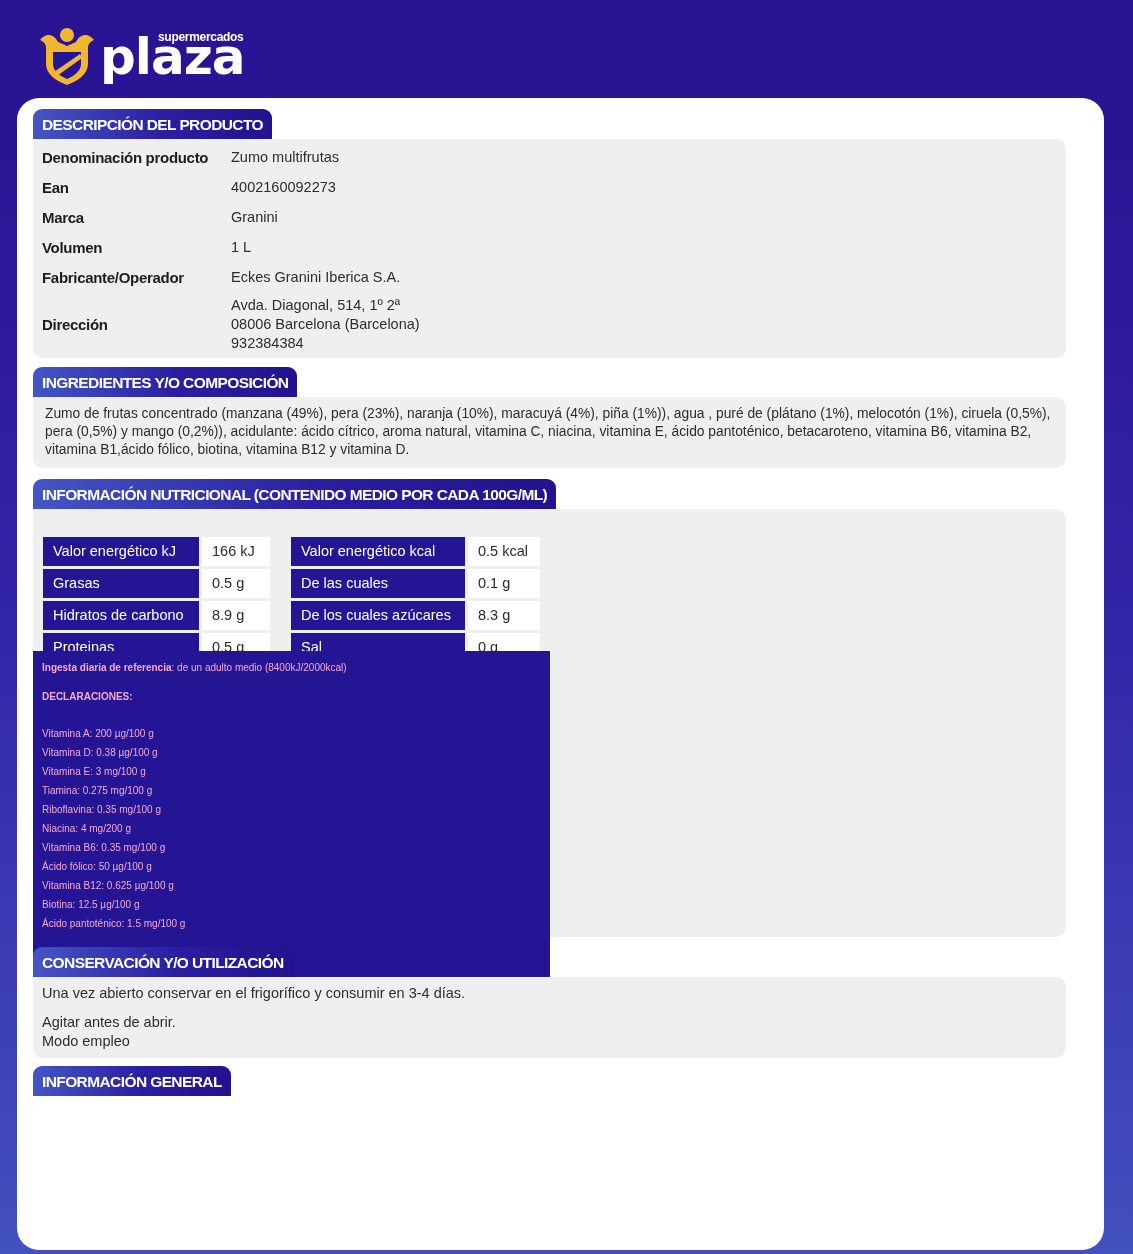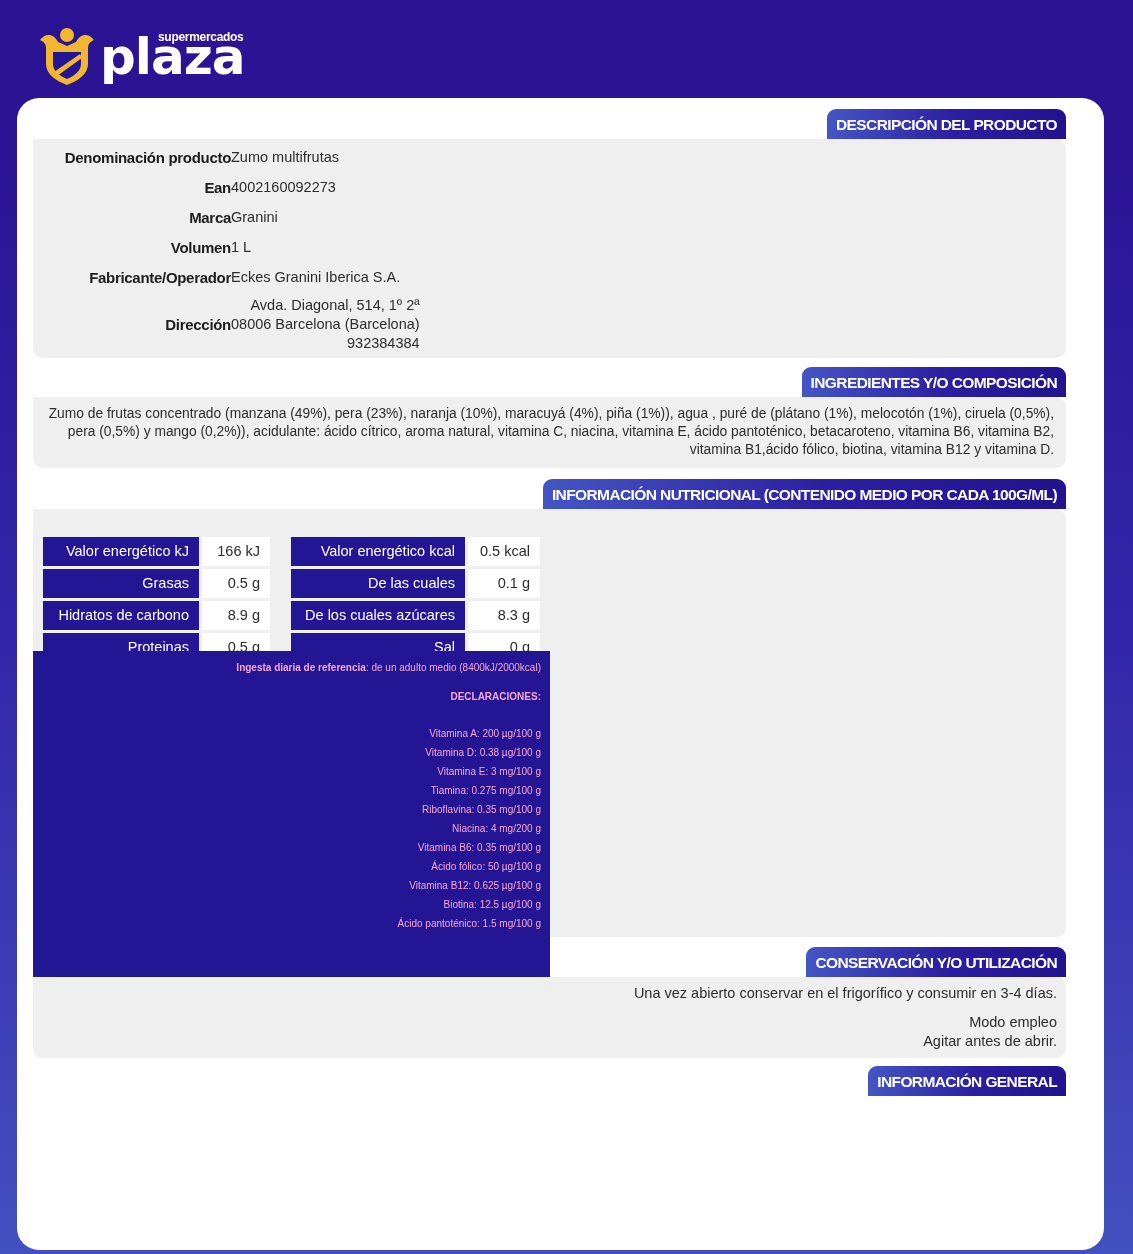--- a/index.html
+++ b/index.html
@@ -24,21 +24,21 @@
   }
   .logo-plaza {
     position: absolute; left: 0; top: 6px;
     color: #ffffff; font-weight: bold; font-size: 50px; letter-spacing: -1px;
     font-family: "DejaVu Sans", sans-serif; line-height: 50px;
   }
   .card {
     position: absolute; left: 17px; top: 98px; width: 1087px; height: 1152px;
     background: #ffffff; border-radius: 22px;
   }
-  .section { position: absolute; left: 16px; width: 1033px; text-align: right; }
+  .section { position: absolute; left: 16px; width: 1033px; }
   .tab {
     display: inline-block; height: 30px; line-height: 32px;
     padding: 0 9px;
     color: #ffffff; font-weight: bold; font-size: 15.5px; letter-spacing: -0.6px;
     background: linear-gradient(90deg, #4456c4 0%, #2b1ea0 55%, #22128e 100%);
     border-radius: 9px 9px 0 0;
     white-space: nowrap;
   }
   .panel {
     background: #efefef; border-radius: 0 10px 10px 10px;
@@ -176,22 +176,22 @@
         </div>
       </div>
     </div>
   </div>
 
   <div class="section" style="top:849px;">
     <div class="tab">CONSERVACIÓN Y/O UTILIZACIÓN</div>
     <div class="panel cons-body">
       <p>Una vez abierto conservar en el frigorífico y consumir en 3-4 días.</p>
       <div class="gap"></div>
+      <p>Agitar antes de abrir.</p>
       <p>Modo empleo</p>
-      <p>Agitar antes de abrir.</p>
     </div>
   </div>
 
   <div class="section" style="top:968px;">
     <div class="tab">INFORMACIÓN GENERAL</div>
   </div>
 
 </div>
 
 </body></html>

